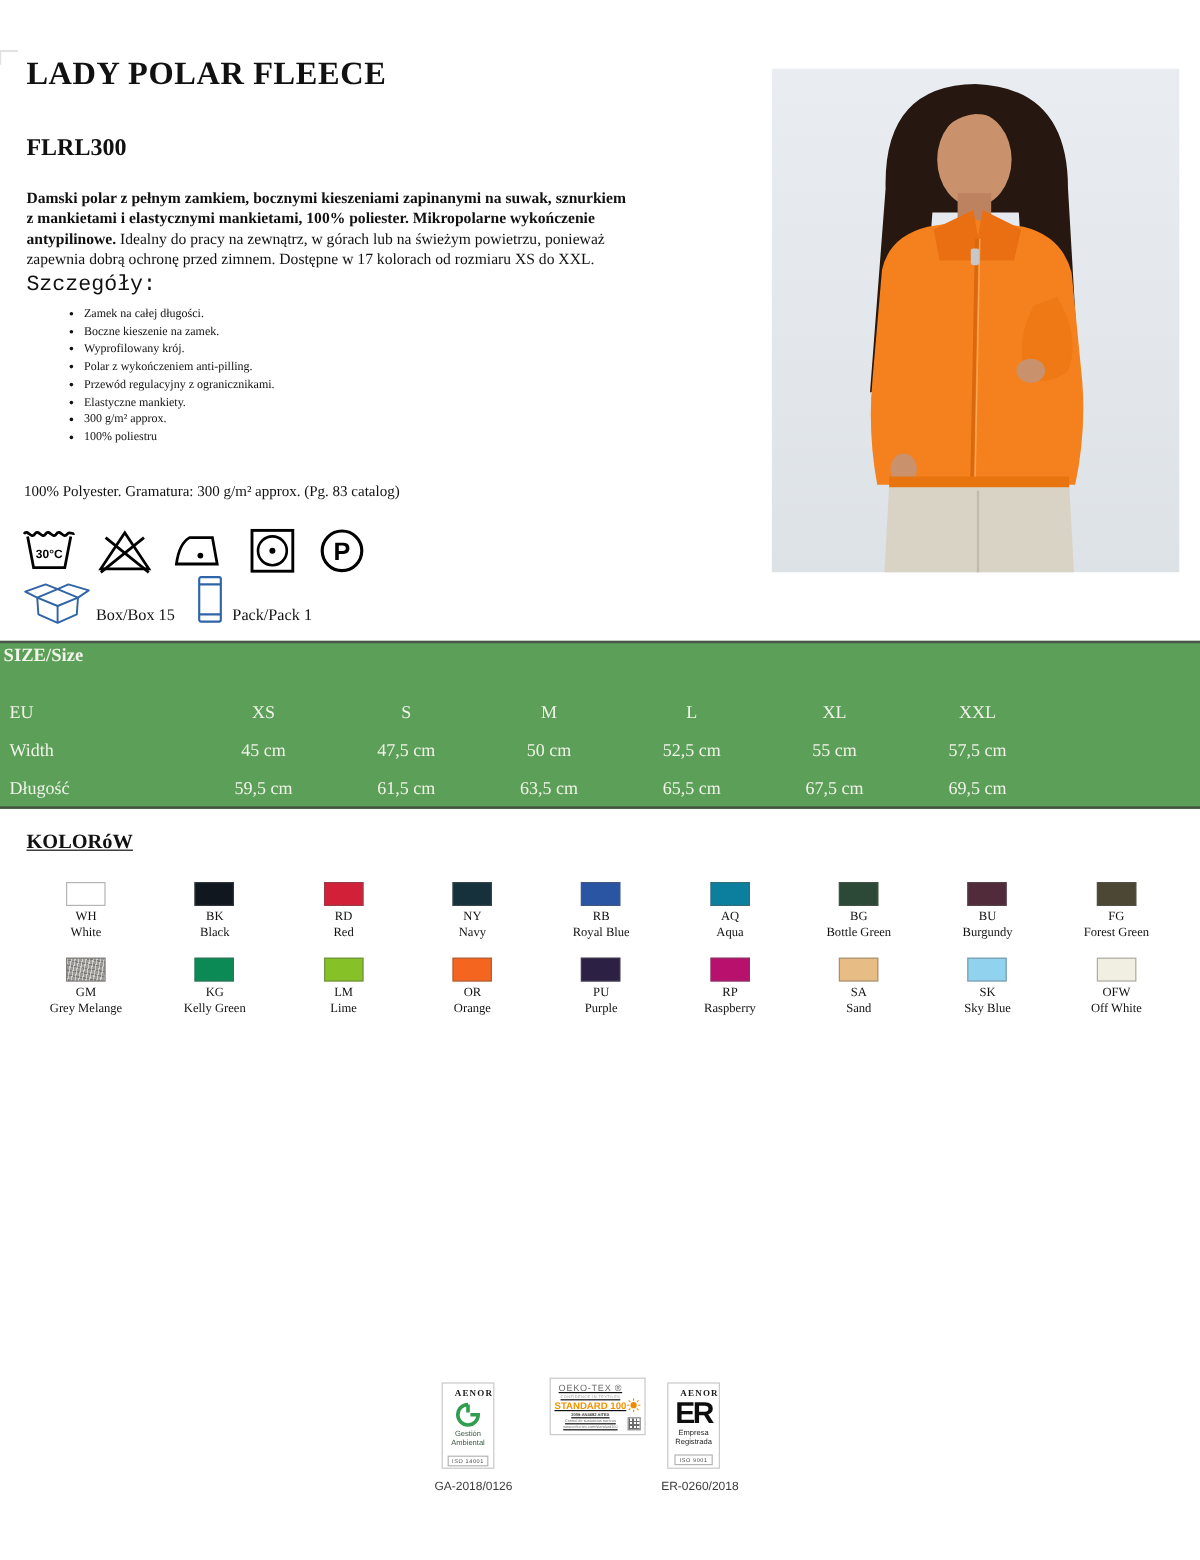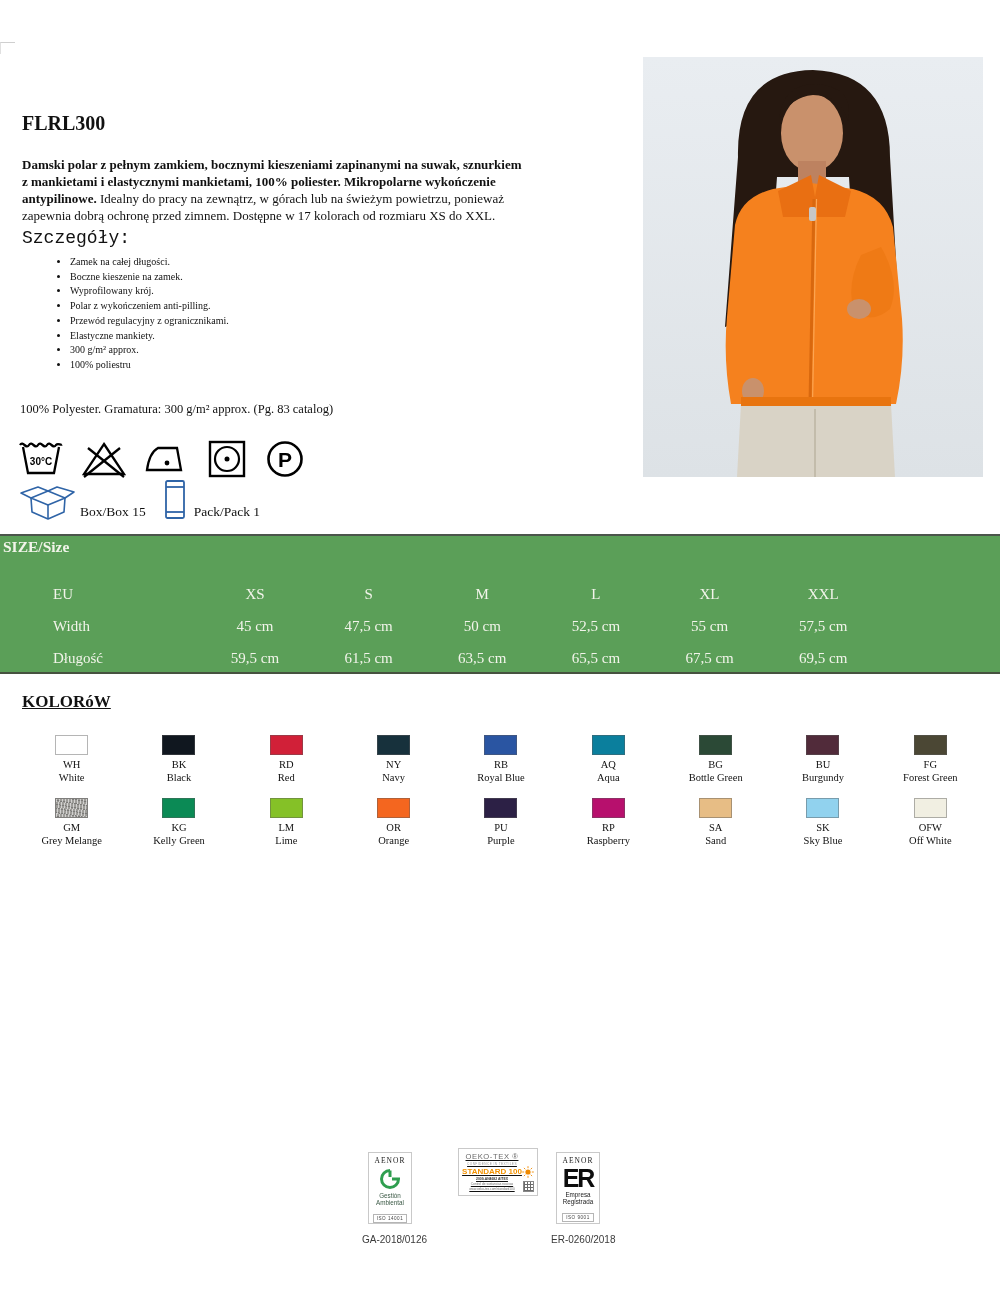--- a/index.html
+++ b/index.html
@@ -30,41 +30,41 @@
   .pack-label.second { margin-left:6px; }
   .pack-gap { width:16px; }
 
   .photo { position:absolute; left:643px; top:57px; width:340px; height:420px; }
   .photo svg { display:block; }
 
   .size-section { position:absolute; left:0; top:534px; width:1000px; height:140px;
     background:#5b9f58; border-top:2px solid #4b554b; border-bottom:2px solid #46523f; color:#f2f4ea; }
   .size-title { position:absolute; left:3px; top:2px; font-size:15.5px; font-weight:bold; }
   .size-grid { position:absolute; left:0; top:42px; width:880px; }
-  .srow { display:flex; height:32px; align-items:center; font-size:15px;padding-left:45px; }
+  .srow { display:flex; height:32px; align-items:center; font-size:15px; }
   .scell { width:119px; text-align:center; }
   .scell.label { width:160px; text-align:left; padding-left:8px; }
 
   .colors-heading { position:absolute; left:22px; top:692px; font-size:17px; font-weight:bold;text-decoration:underline; }
   .color-grid { position:absolute; left:18px; top:735px; width:966px;
     display:grid; grid-template-columns:repeat(9,1fr); row-gap:15px; }
   .ccell { display:flex; flex-direction:column; align-items:center; }
   .swatch { width:33px; height:20px; border:1px solid rgba(90,90,90,.45); margin-bottom:4px; position:relative; }
   .swatch.melange::after { content:""; position:absolute; inset:0;
     background:repeating-linear-gradient(100deg, rgba(255,255,255,.55) 0 1px, transparent 1px 3px),
                repeating-linear-gradient(10deg, rgba(60,60,60,.35) 0 1px, transparent 1px 4px); }
   .ccode { font-size:10.5px; line-height:11.5px; }
   .cname { font-size:10.5px; line-height:11.5px; margin-top:1px; }
 
   .cert-box { position:absolute; background:#fff; border:1px solid #c9c9c9; text-align:center;
     font-family:"Liberation Sans", sans-serif; }
   .cert-ga { left:368px; top:1152px; width:44px; height:72px; padding-top:3px; }
   .cert-er { left:556px; top:1152px; width:44px; height:72px; padding-top:3px; }
   .cert-oeko { left:458px; top:1148px; width:80px; height:48px; padding:3px 2px 2px 2px; }
-  .aenor-brand { font-family:"Liberation Serif", serif; font-size:7.5px; font-weight:normal; letter-spacing:1px; color:#1a1a1a; }
+  .aenor-brand { font-family:"Liberation Serif", serif; font-size:7.5px; font-weight:bold; letter-spacing:1px; color:#1a1a1a;text-align:right; }
   .cert-ga svg { display:block; margin:2px auto 1px auto; }
   .ga-label { font-size:6.3px; line-height:7px; color:#3c5a46; }
   .er-label { font-size:6.3px; line-height:7px; color:#222; }
   .er-monogram { font-size:25px; line-height:26px; font-weight:bold; letter-spacing:-2px; color:#0d0d0d;
     font-family:"Liberation Sans", sans-serif; }
   .iso-strip { display:inline-block; border:1px solid #b5b5b5; font-size:4.6px; letter-spacing:.5px;
     color:#444; padding:1px 3px; margin-top:2px; }
   .oeko-brand { font-size:7.6px; letter-spacing:.6px; color:#6a6a6a; }
   .oeko-sub { font-size:3.2px; letter-spacing:.4px; color:#9a9a9a; margin-top:1px; }
   .oeko-standard { font-size:8px; font-weight:bold; color:#f39200; margin-top:1px; }
@@ -79,20 +79,21 @@
   .code-ga { left:362px; top:1234px; }
   .code-er { left:551px; top:1234px; }
 </style>
 </head>
 <body>
 
 <div class="page">
 
   <div class="corner-mark"></div>
 
+  <h1 class="title">LADY POLAR FLEECE</h1>
   <h2 class="product-code">FLRL300</h2>
 
   <p class="description"><b>Damski polar z pełnym zamkiem, bocznymi kieszeniami zapinanymi na suwak, sznurkiem z mankietami i elastycznymi mankietami, 100% poliester. Mikropolarne wykończenie antypilinowe.</b> <span>Idealny do pracy na zewnątrz, w górach lub na świeżym powietrzu, ponieważ zapewnia dobrą ochronę przed zimnem. Dostępne w 17 kolorach od rozmiaru XS do XXL.</span></p>
 
   <div class="details-heading">Szczegóły:</div>
   <ul class="details-list">
     <li>Zamek na całej długości.</li>
     <li>Boczne kieszenie na zamek.</li>
     <li>Wyprofilowany krój.</li>
     <li>Polar z wykończeniem anti-pilling.</li>

